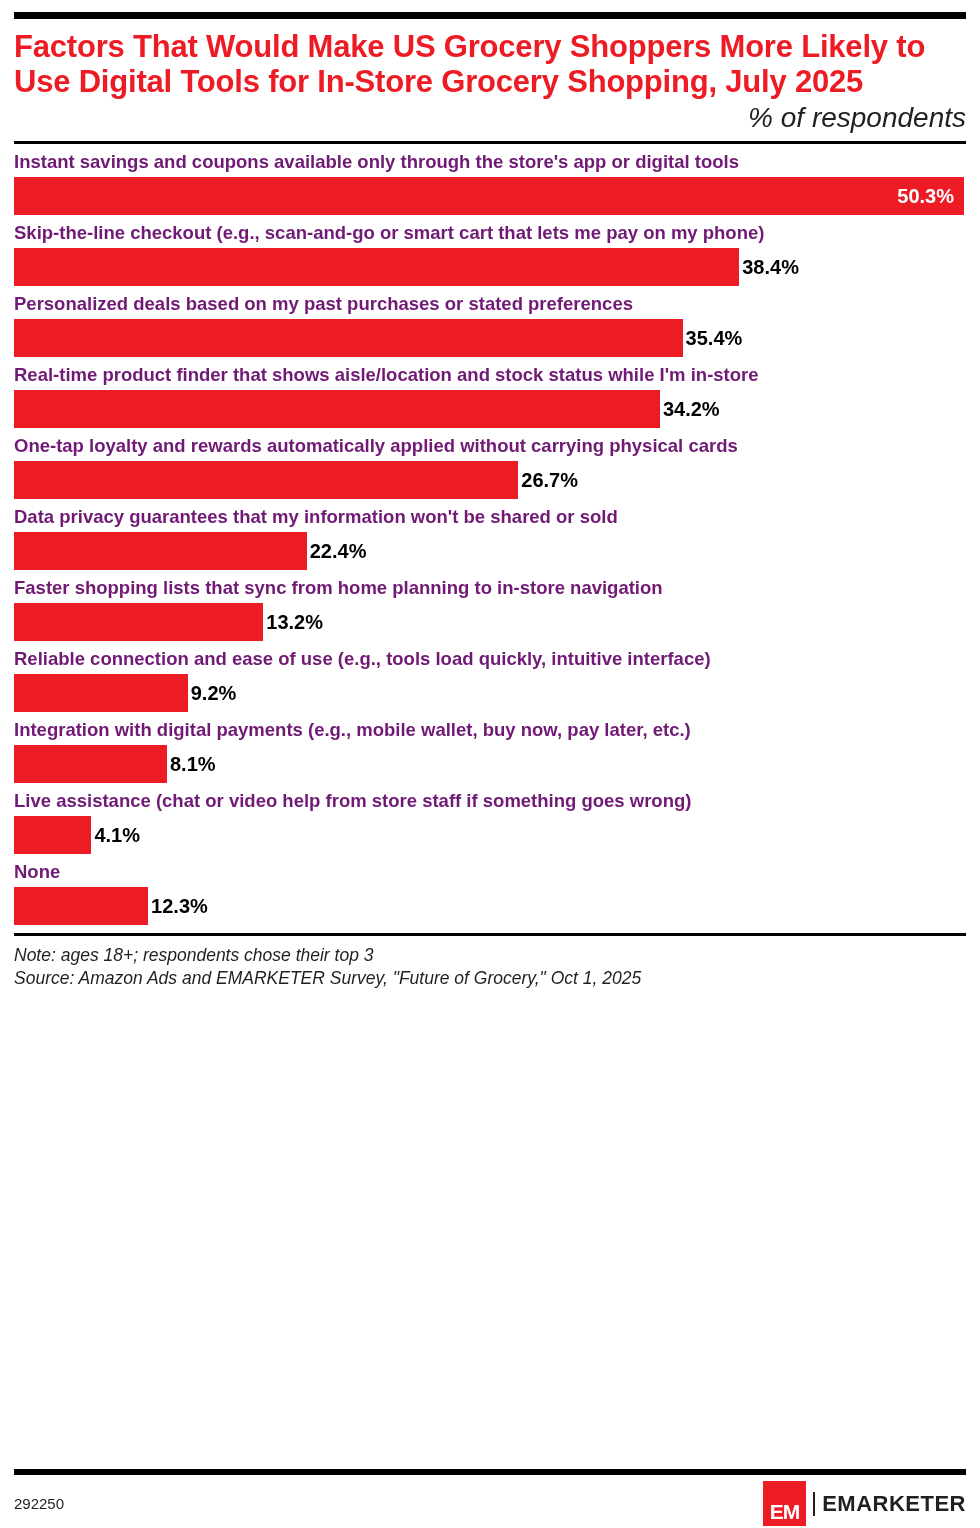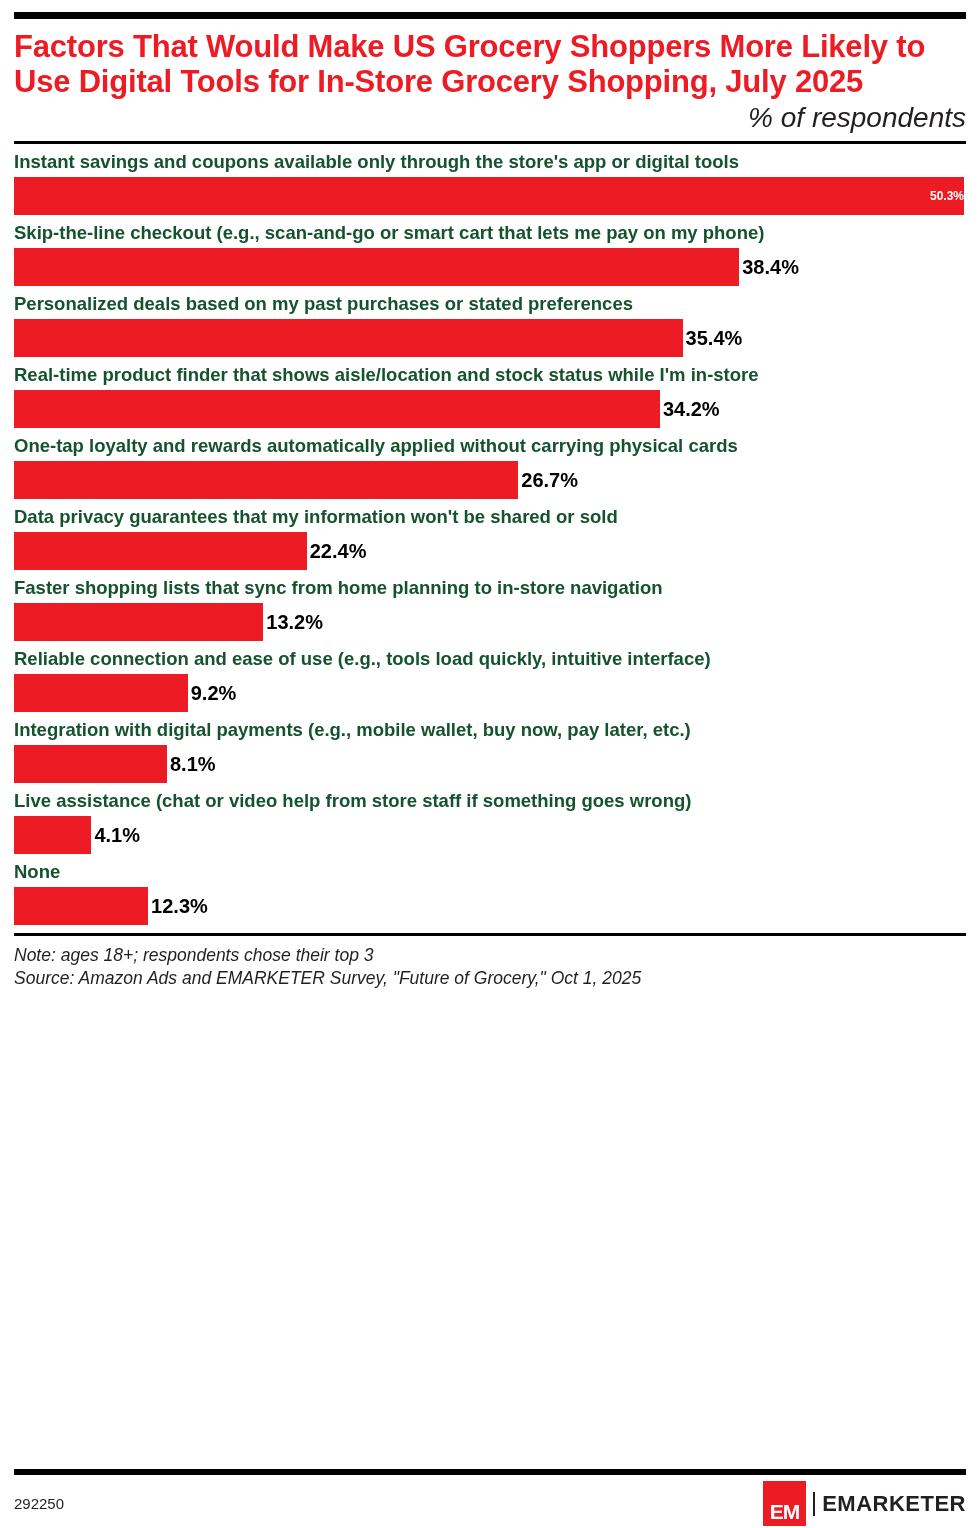--- a/index.html
+++ b/index.html
@@ -51,41 +51,42 @@
   .chart {
     margin-top: 2px;
   }
   .row {
     margin-bottom: 6px;
   }
   .row-label {
     font-size: 18.5px;
     line-height: 24px;
     font-weight: bold;
-    color: #14532d;
+    color: #701a75;
     margin-bottom: 3px;
     max-width: 950px;
   }
   .bar-line {
     display: flex;
     align-items: center;
     height: 38px;
   }
   .bar {
     background: #ED1C24;
     height: 38px;
     display: flex;
     align-items: center;
     justify-content: flex-end;
     box-sizing: border-box;
   }
   .bar .val-inside {
     color: #ffffff;
-    font-size: 12px;
-    font-weight: bold;
+    font-size: 20px;
+    font-weight: bold;
+    padding-right: 10px;
   }
   .val-outside {
     color: #000000;
     font-size: 20px;
     font-weight: bold;
     padding-left: 3px;
     white-space: nowrap;
   }
   .bottom-rule {
     height: 3px;

